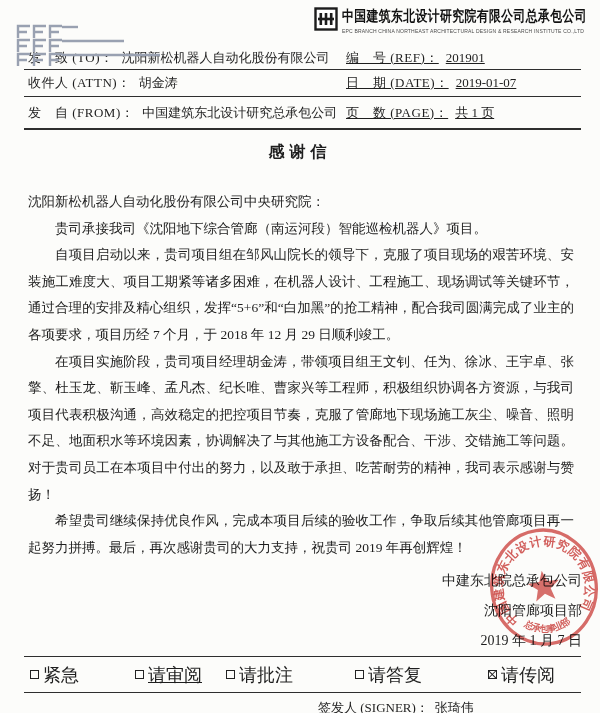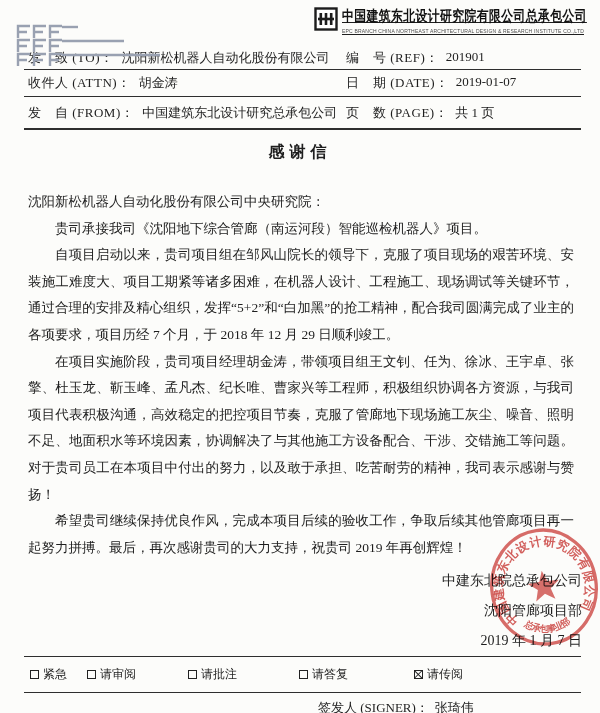--- a/index.html
+++ b/index.html
@@ -9,56 +9,56 @@
     width:600px; height:713px;
     margin:0 auto;
     background:#fcfcfa;
     color:#1e1e1e;
     font-family:"Liberation Serif", serif;
     overflow:hidden;
   }
   
   .header { position:relative; height:46px; }
   .fax-marks { position:absolute; left:12px; top:10px; }
-  .brand { position:absolute; right:6px; top:7px; display:flex; align-items:flex-start; gap:4px;text-decoration:underline; }
+  .brand { position:absolute; right:6px; top:7px; display:flex; align-items:flex-start; gap:4px; }
   .brand-text { width:252px; }
   .brand-cn {
     font-family:"Liberation Sans", sans-serif;
     font-weight:bold; font-size:15px; white-space:nowrap;
     transform:scaleX(0.79); transform-origin:left top; letter-spacing:0.5px;
     color:#111;
   }
   .brand-en {
     font-family:"Liberation Sans", sans-serif;
     font-size:5px; color:#4a4a4a; letter-spacing:0.2px; white-space:nowrap;
     margin-top:2px;
   }
   
   .info-table { margin:0 19px 0 24px; }
   .info-row { display:flex; align-items:center; border-bottom:1px solid #2e2e2e; padding-left:4px; font-size:13px; }
   .info-row.r1 { height:24px; }
   .info-row.r2 { height:27px; }
   .info-row.r3 { height:33px; border-bottom-width:2px; }
   .cell-left { flex:0 0 318px; display:flex; align-items:baseline; gap:8px; white-space:nowrap; }
-  .cell-right { flex:1; display:flex; align-items:flex-start; gap:7px; white-space:nowrap; }
+  .cell-right { flex:1; display:flex; align-items:center; gap:7px; white-space:nowrap;text-decoration:underline; }
   .lbl { letter-spacing:0.5px; }
   
   .title-wrap { margin-top:12px; height:30px; text-align:center; }
   .letter-title { font-size:16px; font-weight:bold; letter-spacing:5px; }
   .letter-body { margin:17px 26px 0 28px; font-size:13.5px; line-height:26.6px; text-align:justify; }
   .letter-body p { text-align:justify; }
   .letter-body p.indent { text-indent:2em; }
   .signature { margin:5px 18px 0 0; text-align:right; font-size:14px; line-height:30px; }
   
   .footer { margin:0 19px 0 24px; border-top:1px solid #2e2e2e; }
-  .cb-row { height:36px; display:flex; align-items:center; border-bottom:1px solid #2e2e2e; font-size:12px; }
+  .cb-row { height:36px; display:flex; align-items:center; border-bottom:1px solid #2e2e2e; font-size:18px; }
   .cb-item { display:flex; align-items:center; white-space:nowrap; }
   .cb-item:nth-child(1){ margin-left:6px; }
-  .cb-item:nth-child(2){ margin-left:20px; }
-  .cb-item:nth-child(3){ margin-left:52px; }
+  .cb-item:nth-child(2){ margin-left:56px;text-decoration:underline; }
+  .cb-item:nth-child(3){ margin-left:24px; }
   .cb-item:nth-child(4){ margin-left:62px; }
   .cb-item:nth-child(5){ margin-left:66px; }
   .cb { width:9px; height:9px; border:1.3px solid #222; display:inline-block; position:relative; margin-right:4px; flex:none; }
   .cb.checked::before, .cb.checked::after {
     content:""; position:absolute; left:-2px; top:2.8px; width:10.5px; height:1.4px; background:#222;
   }
   .cb.checked::before { transform:rotate(45deg); }
   .cb.checked::after  { transform:rotate(-45deg); }
   .copy-row { position:relative; height:29px; border-bottom:1px solid #2e2e2e; font-size:13px; }
   .copy-label { position:absolute; left:4px; top:6px; }
@@ -142,21 +142,21 @@
     </div>
   </div>
 
   <div class="title-wrap">
     <span class="letter-title">感谢信</span>
   </div>
 
   <div class="letter-body">
     <p>沈阳新松机器人自动化股份有限公司中央研究院：</p>
     <p class="indent">贵司承接我司《沈阳地下综合管廊（南运河段）智能巡检机器人》项目。</p>
-    <p class="indent">自项目启动以来，贵司项目组在邹风山院长的领导下，克服了项目现场的艰苦环境、安装施工难度大、项目工期紧等诸多困难，在机器人设计、工程施工、现场调试等关键环节，通过合理的安排及精心组织，发挥“5+2”和“白加黑”的抢工精神，配合我司圆满完成了业主的各项要求，项目历经 7 个月，于 2018 年 12 月 29 日顺利竣工。</p>
+    <p class="indent">自项目启动以来，贵司项目组在邹风山院长的领导下，克服了项目现场的艰苦环境、安装施工难度大、项目工期紧等诸多困难，在机器人设计、工程施工、现场调试等关键环节，通过合理的安排及精心组织，发挥“5+6”和“白加黑”的抢工精神，配合我司圆满完成了业主的各项要求，项目历经 7 个月，于 2018 年 12 月 29 日顺利竣工。</p>
     <p class="indent">在项目实施阶段，贵司项目经理胡金涛，带领项目组王文钊、任为、徐冰、王宇卓、张擎、杜玉龙、靳玉峰、孟凡杰、纪长唯、曹家兴等工程师，积极组织协调各方资源，与我司项目代表积极沟通，高效稳定的把控项目节奏，克服了管廊地下现场施工灰尘、噪音、照明不足、地面积水等环境因素，协调解决了与其他施工方设备配合、干涉、交错施工等问题。对于贵司员工在本项目中付出的努力，以及敢于承担、吃苦耐劳的精神，我司表示感谢与赞扬！</p>
     <p class="indent">希望贵司继续保持优良作风，完成本项目后续的验收工作，争取后续其他管廊项目再一起努力拼搏。最后，再次感谢贵司的大力支持，祝贵司 2019 年再创辉煌！</p>
   </div>
 
   <div class="signature">
     <div>中建东北院总承包公司</div>
     <div>沈阳管廊项目部</div>
     <div>2019 年 1 月 7 日</div>
   </div>
 

